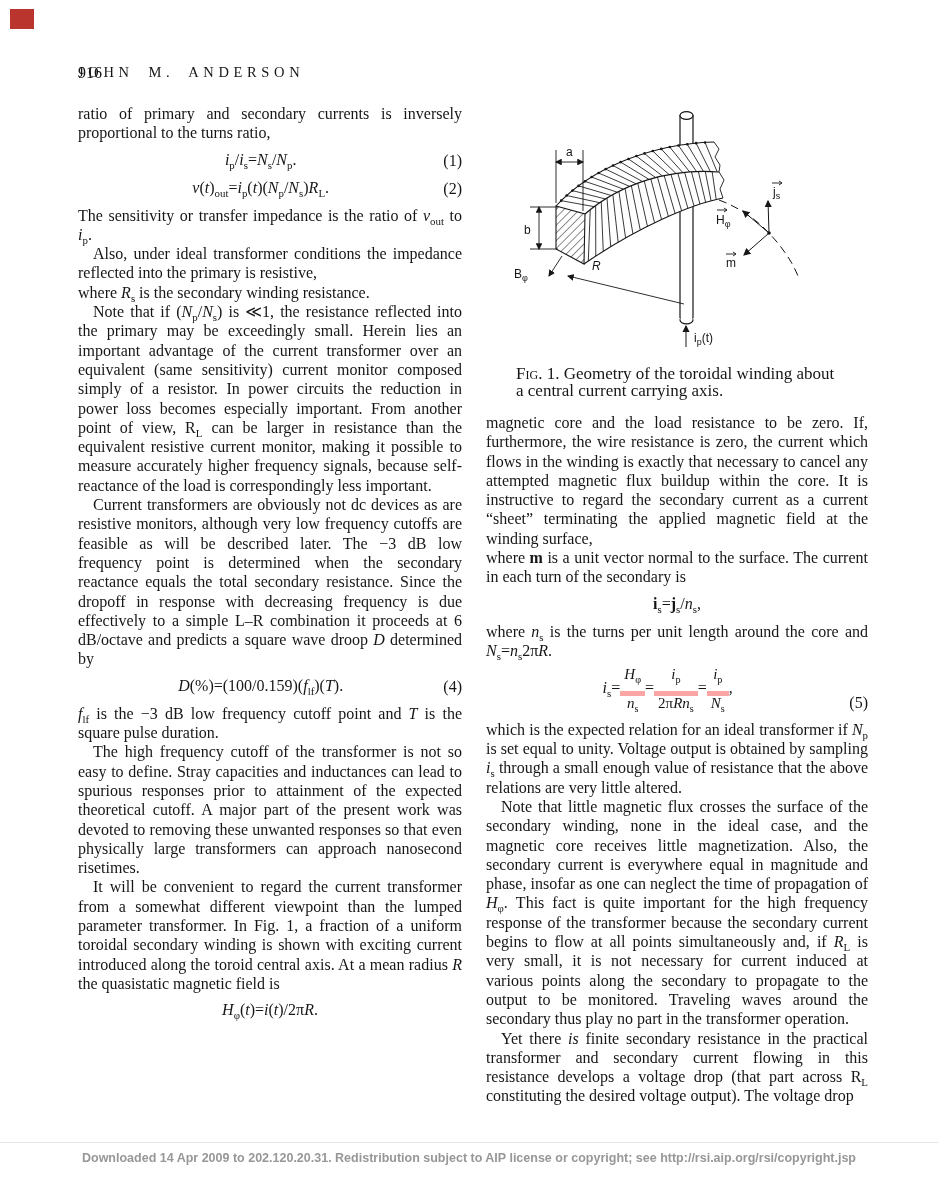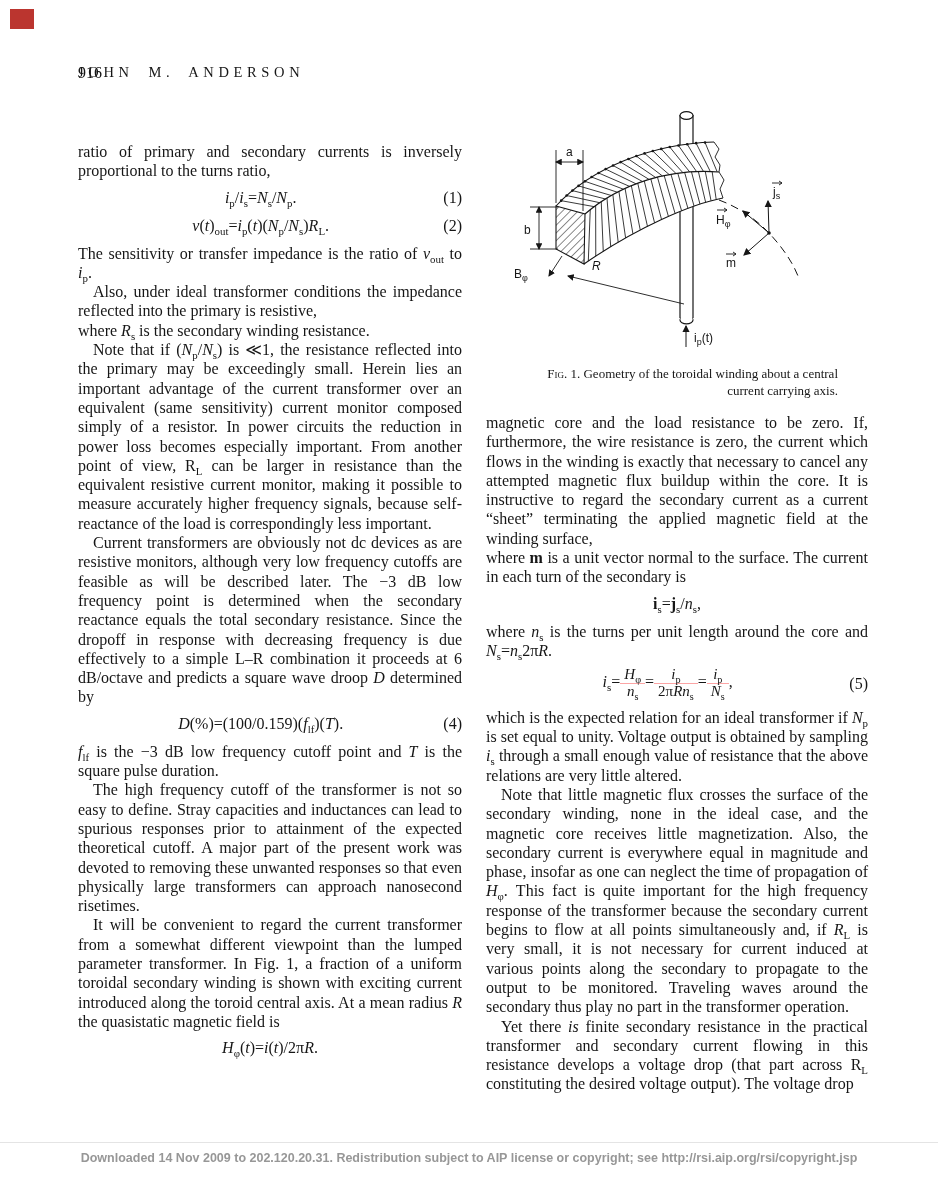--- a/index.html
+++ b/index.html
@@ -3,34 +3,34 @@
 <meta charset="utf-8">
 <style>
   html,body{margin:0;padding:0;background:#ffffff;}
   .page{position:relative;width:938px;height:1185px;background:#fff;overflow:hidden;
         font-family:"Liberation Serif",serif;color:#161616;}
   .corner-marker{position:absolute;left:10px;top:9px;width:24px;height:20px;}
   .page-number{position:absolute;left:78px;top:64px;font-size:16px;}
   .running-head{position:absolute;left:78px;top:64px;width:790px;text-align:left;
         font-size:14.5px;letter-spacing:0.32em;word-spacing:0.45em;}
   .col{position:absolute;top:104px;width:384px;}
-  .col-left{left:78px;margin-top:38px;}
+  .col-left{left:78px;}
   .col-right{left:486px;width:382px;}
   .col p{margin:0;text-align:justify;font-size:16px;line-height:19.3px;}
   .col p.ind{text-indent:15px;}
-  .eqrow{display:flex;align-items:center;margin:7px 0 8px;}
+  .eqrow{display:flex;align-items:flex-end;margin:7px 0 8px;}
   .eqbody{flex:1;text-align:center;font-size:16px;line-height:20px;}
   .eqnum{font-size:16px;}
   sub{font-size:68%;line-height:0;}
   .frac{display:inline-block;vertical-align:middle;text-align:center;line-height:1.05;}
   .frac .fnum,.frac .fden{display:block;padding:0 4px;font-size:15px;}
-  .frac .fden{border-top:1px solid #fca5a5;}
+  .frac .fden{border-top:5px solid #fca5a5;margin-top:8px;}
   .sc{font-variant:small-caps;}
   .fig-wrap{margin:4px 0 14px;}
-  .fig-caption{font-size:13px;line-height:16.5px;text-align:right;margin:12px 30px 0;}
+  .fig-caption{font-size:17px;line-height:16.5px;text-align:left;margin:12px 30px 0;}
   svg text{font-family:"Liberation Sans",sans-serif;font-size:12px;fill:#161616;}
   svg .sublab{font-size:9px;}
   .footer{position:absolute;left:0;top:1151px;width:938px;text-align:center;
         font-family:"Liberation Sans",sans-serif;font-weight:bold;font-size:12.5px;color:#979797;}
   .scan-line{position:absolute;left:0;top:1142px;width:938px;height:1px;background:#e4e4e4;}
 </style>
 </head>
 <body>
 
 <div class="page">
@@ -219,14 +219,14 @@
     <div class="eqrow">
       <span class="eqbody"><i>i</i><sub>s</sub>=<span class="frac"><span class="fnum"><i>H</i><sub>φ</sub></span><span class="fden"><i>n</i><sub>s</sub></span></span>=<span class="frac"><span class="fnum"><i>i</i><sub>p</sub></span><span class="fden">2π<i>Rn</i><sub>s</sub></span></span>=<span class="frac"><span class="fnum"><i>i</i><sub>p</sub></span><span class="fden"><i>N</i><sub>s</sub></span></span>,</span>
       <span class="eqnum">(5)</span>
     </div>
     <p>which is the expected relation for an ideal transformer if <i>N</i><sub>p</sub> is set equal to unity. Voltage output is obtained by sampling <i>i</i><sub>s</sub> through a small enough value of resistance that the above relations are very little altered.</p>
     <p class="ind">Note that little magnetic flux crosses the surface of the secondary winding, none in the ideal case, and the magnetic core receives little magnetization. Also, the secondary current is everywhere equal in magnitude and phase, insofar as one can neglect the time of propagation of <i>H</i><sub>φ</sub>. This fact is quite important for the high frequency response of the transformer because the secondary current begins to flow at all points simultaneously and, if <i>R</i><sub>L</sub> is very small, it is not necessary for current induced at various points along the secondary to propagate to the output to be monitored. Traveling waves around the secondary thus play no part in the transformer operation.</p>
     <p class="ind">Yet there <i>is</i> finite secondary resistance in the practical transformer and secondary current flowing in this resistance develops a voltage drop (that part across R<sub>L</sub> constituting the desired voltage output). The voltage drop</p>
   </div>
 
   <div class="scan-line"></div>
-  <div class="footer">Downloaded 14 Nov 2009 to 202.120.20.31. Redistribution subject to AIP license or copyright; see http://rsi.aip.org/rsi/copyright.jsp</div>
+  <div class="footer">Downloaded 14 Apr 2009 to 202.120.20.31. Redistribution subject to AIP license or copyright; see http://rsi.aip.org/rsi/copyright.jsp</div>
 </div>
 
 </body></html>

